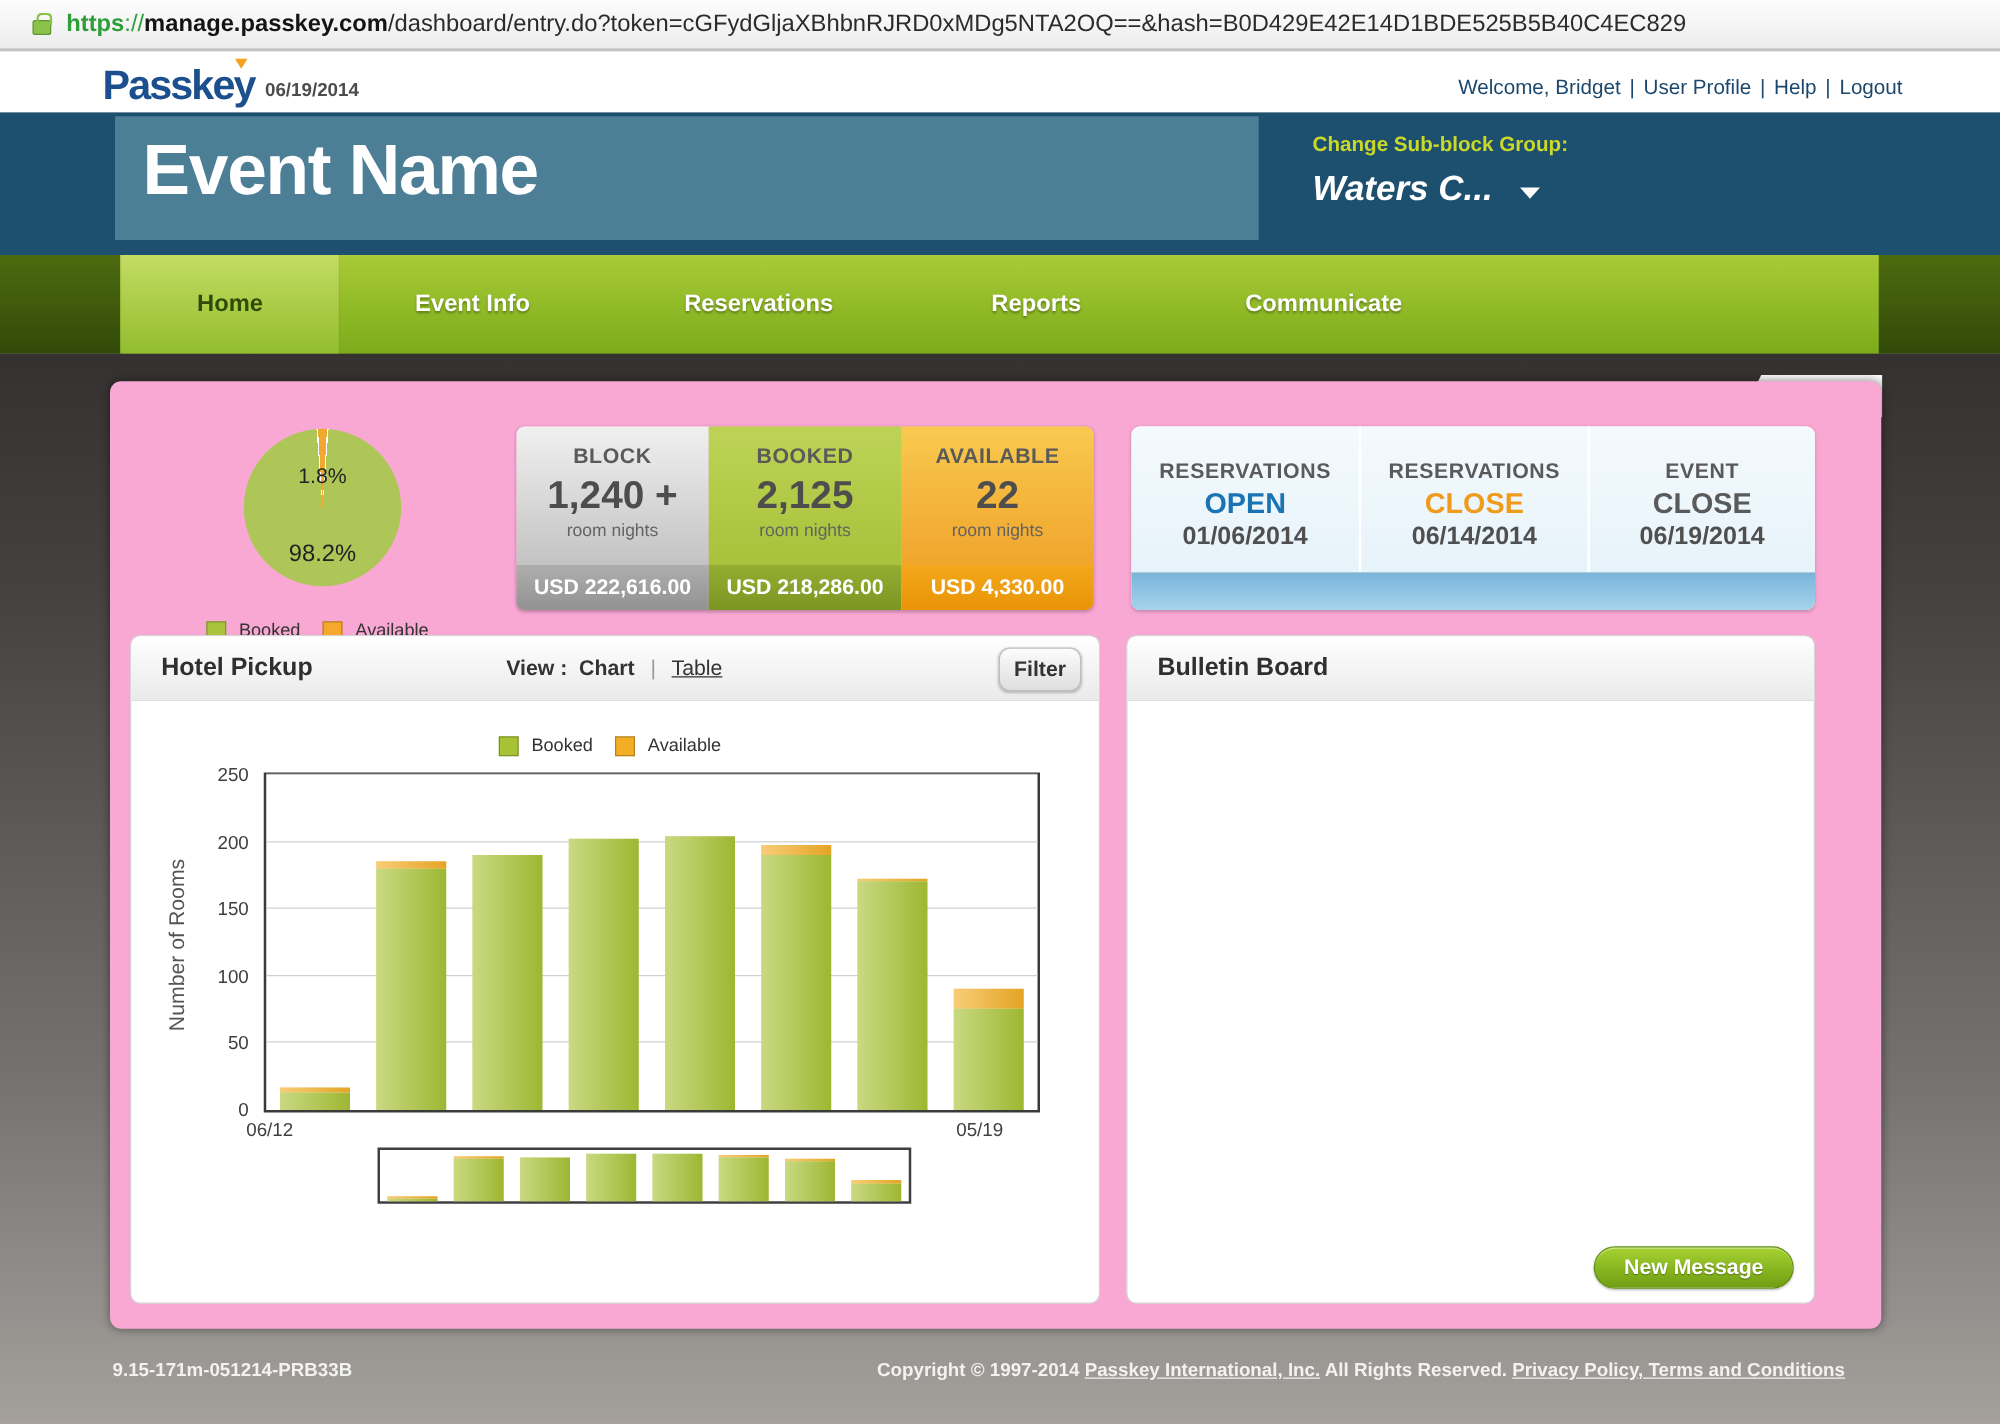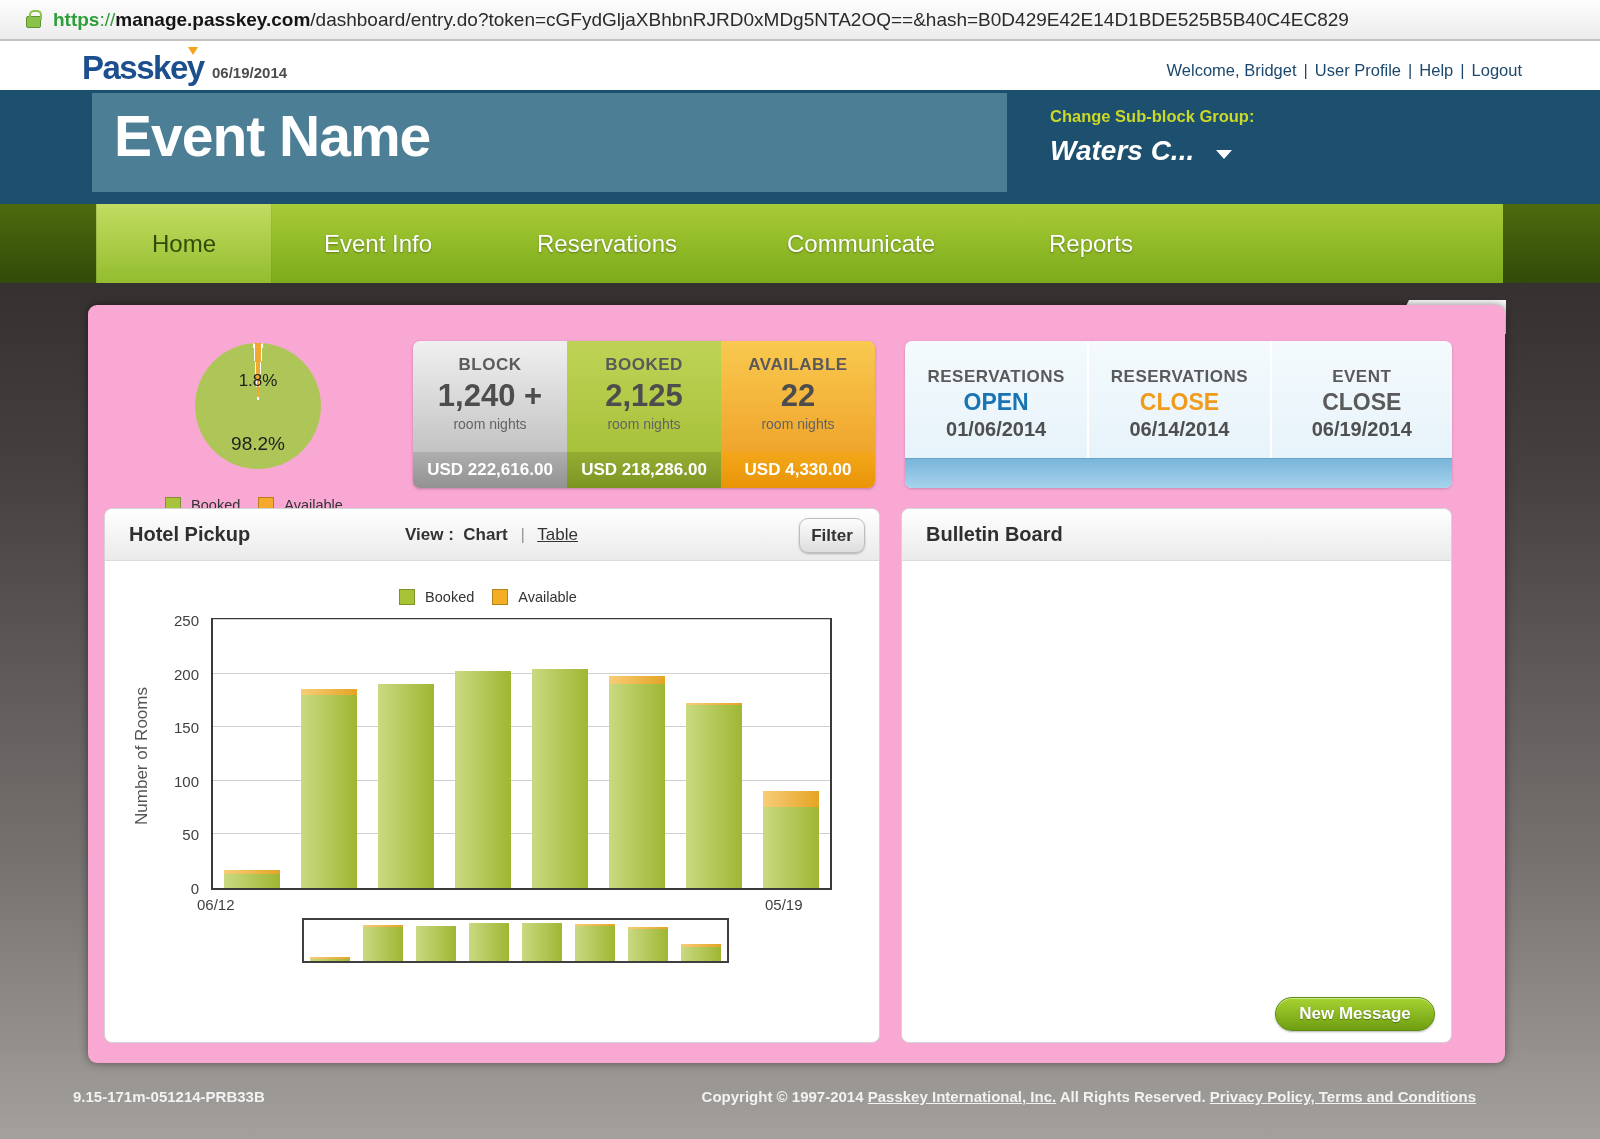--- a/index.html
+++ b/index.html
@@ -40,21 +40,21 @@
   .group-select { display:flex; align-items:center; margin-top:9px; cursor:pointer; }
   .group-value { font-size:28px; font-weight:bold; font-style:italic; color:#ffffff; }
   .caret-down { width:0; height:0; margin-left:22px; margin-top:6px;
     border-left:8px solid transparent; border-right:8px solid transparent; border-top:9px solid #ffffff; }
 
   
   .nav { position:absolute; left:0; top:204px; width:1600px; height:79px;
     background:linear-gradient(#4c6b0f,#324a09); }
   .nav-strip { position:absolute; left:96px; top:0; width:1407px; height:79px;
     background:linear-gradient(#a8cb36,#7cab1b); display:flex; }
-  .nav-tab { height:79px; line-height:79px; text-align:center; font-size:24px; font-weight:normal;
+  .nav-tab { height:79px; line-height:79px; text-align:center; font-size:19px; font-weight:bold;
     color:#ffffff; text-shadow:0 1px 2px rgba(0,0,0,0.35); cursor:pointer; }
   .nav-tab.active { background:linear-gradient(#c3dc62,#93bd2e); color:#2e4c08; text-shadow:none;
     box-shadow:inset -1px 0 0 rgba(0,0,0,0.15), inset 1px 0 0 rgba(0,0,0,0.1); }
   .nt-home{width:176px;} .nt-info{width:212px;} .nt-res{width:246px;} .nt-rep{width:198px;} .nt-com{width:262px;}
 
   
   .page-bg { position:absolute; left:0; top:283px; width:1600px; height:856px;
     background:linear-gradient(#353130 0%, #454140 22%, #757270 68%, #a4a09c 100%); }
 
   
@@ -146,21 +146,21 @@
   .mini-inner { position:absolute; left:0; top:0; width:423px; height:41px; }
 
   
   .new-msg-btn { position:absolute; right:16px; bottom:11px; width:160px; height:34px;
     background:linear-gradient(#a6d231,#6f9e12); border:1px solid #5e8c10; border-radius:17px;
     box-shadow:inset 0 1px 0 rgba(255,255,255,0.45), 0 1px 2px rgba(0,0,0,0.3);
     color:#fff; font-size:17px; font-weight:bold; text-align:center; line-height:32px;
     text-shadow:0 1px 1px rgba(0,0,0,0.35); cursor:pointer; }
 
   
-  .footer-version { position:absolute; left:73px; top:1088px; font-size:15px; font-weight:bold; color:#f2f2f2; }
+  .footer-version { position:absolute; left:90px; top:1088px; font-size:15px; font-weight:bold; color:#f2f2f2; }
   .footer-copy { position:absolute; right:124px; top:1088px; font-size:15px; color:#f2f2f2; font-weight:bold; }
   .footer-copy a { color:#f2f2f2; text-decoration:underline; cursor:pointer; }
 </style>
 </head>
 <body>
 
 <div class="browser-bar">
   <span class="lock-icon"></span>
   <span class="url-text"><span class="url-scheme">https</span><span class="url-sep">://</span><span class="url-host">manage.passkey.com</span><span class="url-rest">/dashboard/entry.do?token=cGFydGljaXBhbnRJRD0xMDg5NTA2OQ==&amp;hash=B0D429E42E14D1BDE525B5B40C4EC829</span></span>
 </div>
@@ -187,22 +187,22 @@
       <span class="caret-down"></span>
     </div>
   </div>
 </div>
 
 <div class="nav">
   <div class="nav-strip">
     <div class="nav-tab nt-home active">Home</div>
     <div class="nav-tab nt-info">Event Info</div>
     <div class="nav-tab nt-res">Reservations</div>
+    <div class="nav-tab nt-rep">Reports</div>
     <div class="nav-tab nt-com">Communicate</div>
-    <div class="nav-tab nt-rep">Reports</div>
   </div>
 </div>
 
 <div class="page-bg"></div>
 
 <div class="print-tab">
   <svg width="21" height="18" viewBox="0 0 21 18">
     <rect x="5" y="1" width="11" height="5" fill="none" stroke="#777" stroke-width="1.5"></rect>
     <rect x="1.5" y="6" width="18" height="7" fill="none" stroke="#777" stroke-width="1.5"></rect>
     <rect x="5" y="11" width="11" height="6" fill="#fff" stroke="#777" stroke-width="1.5"></rect>

